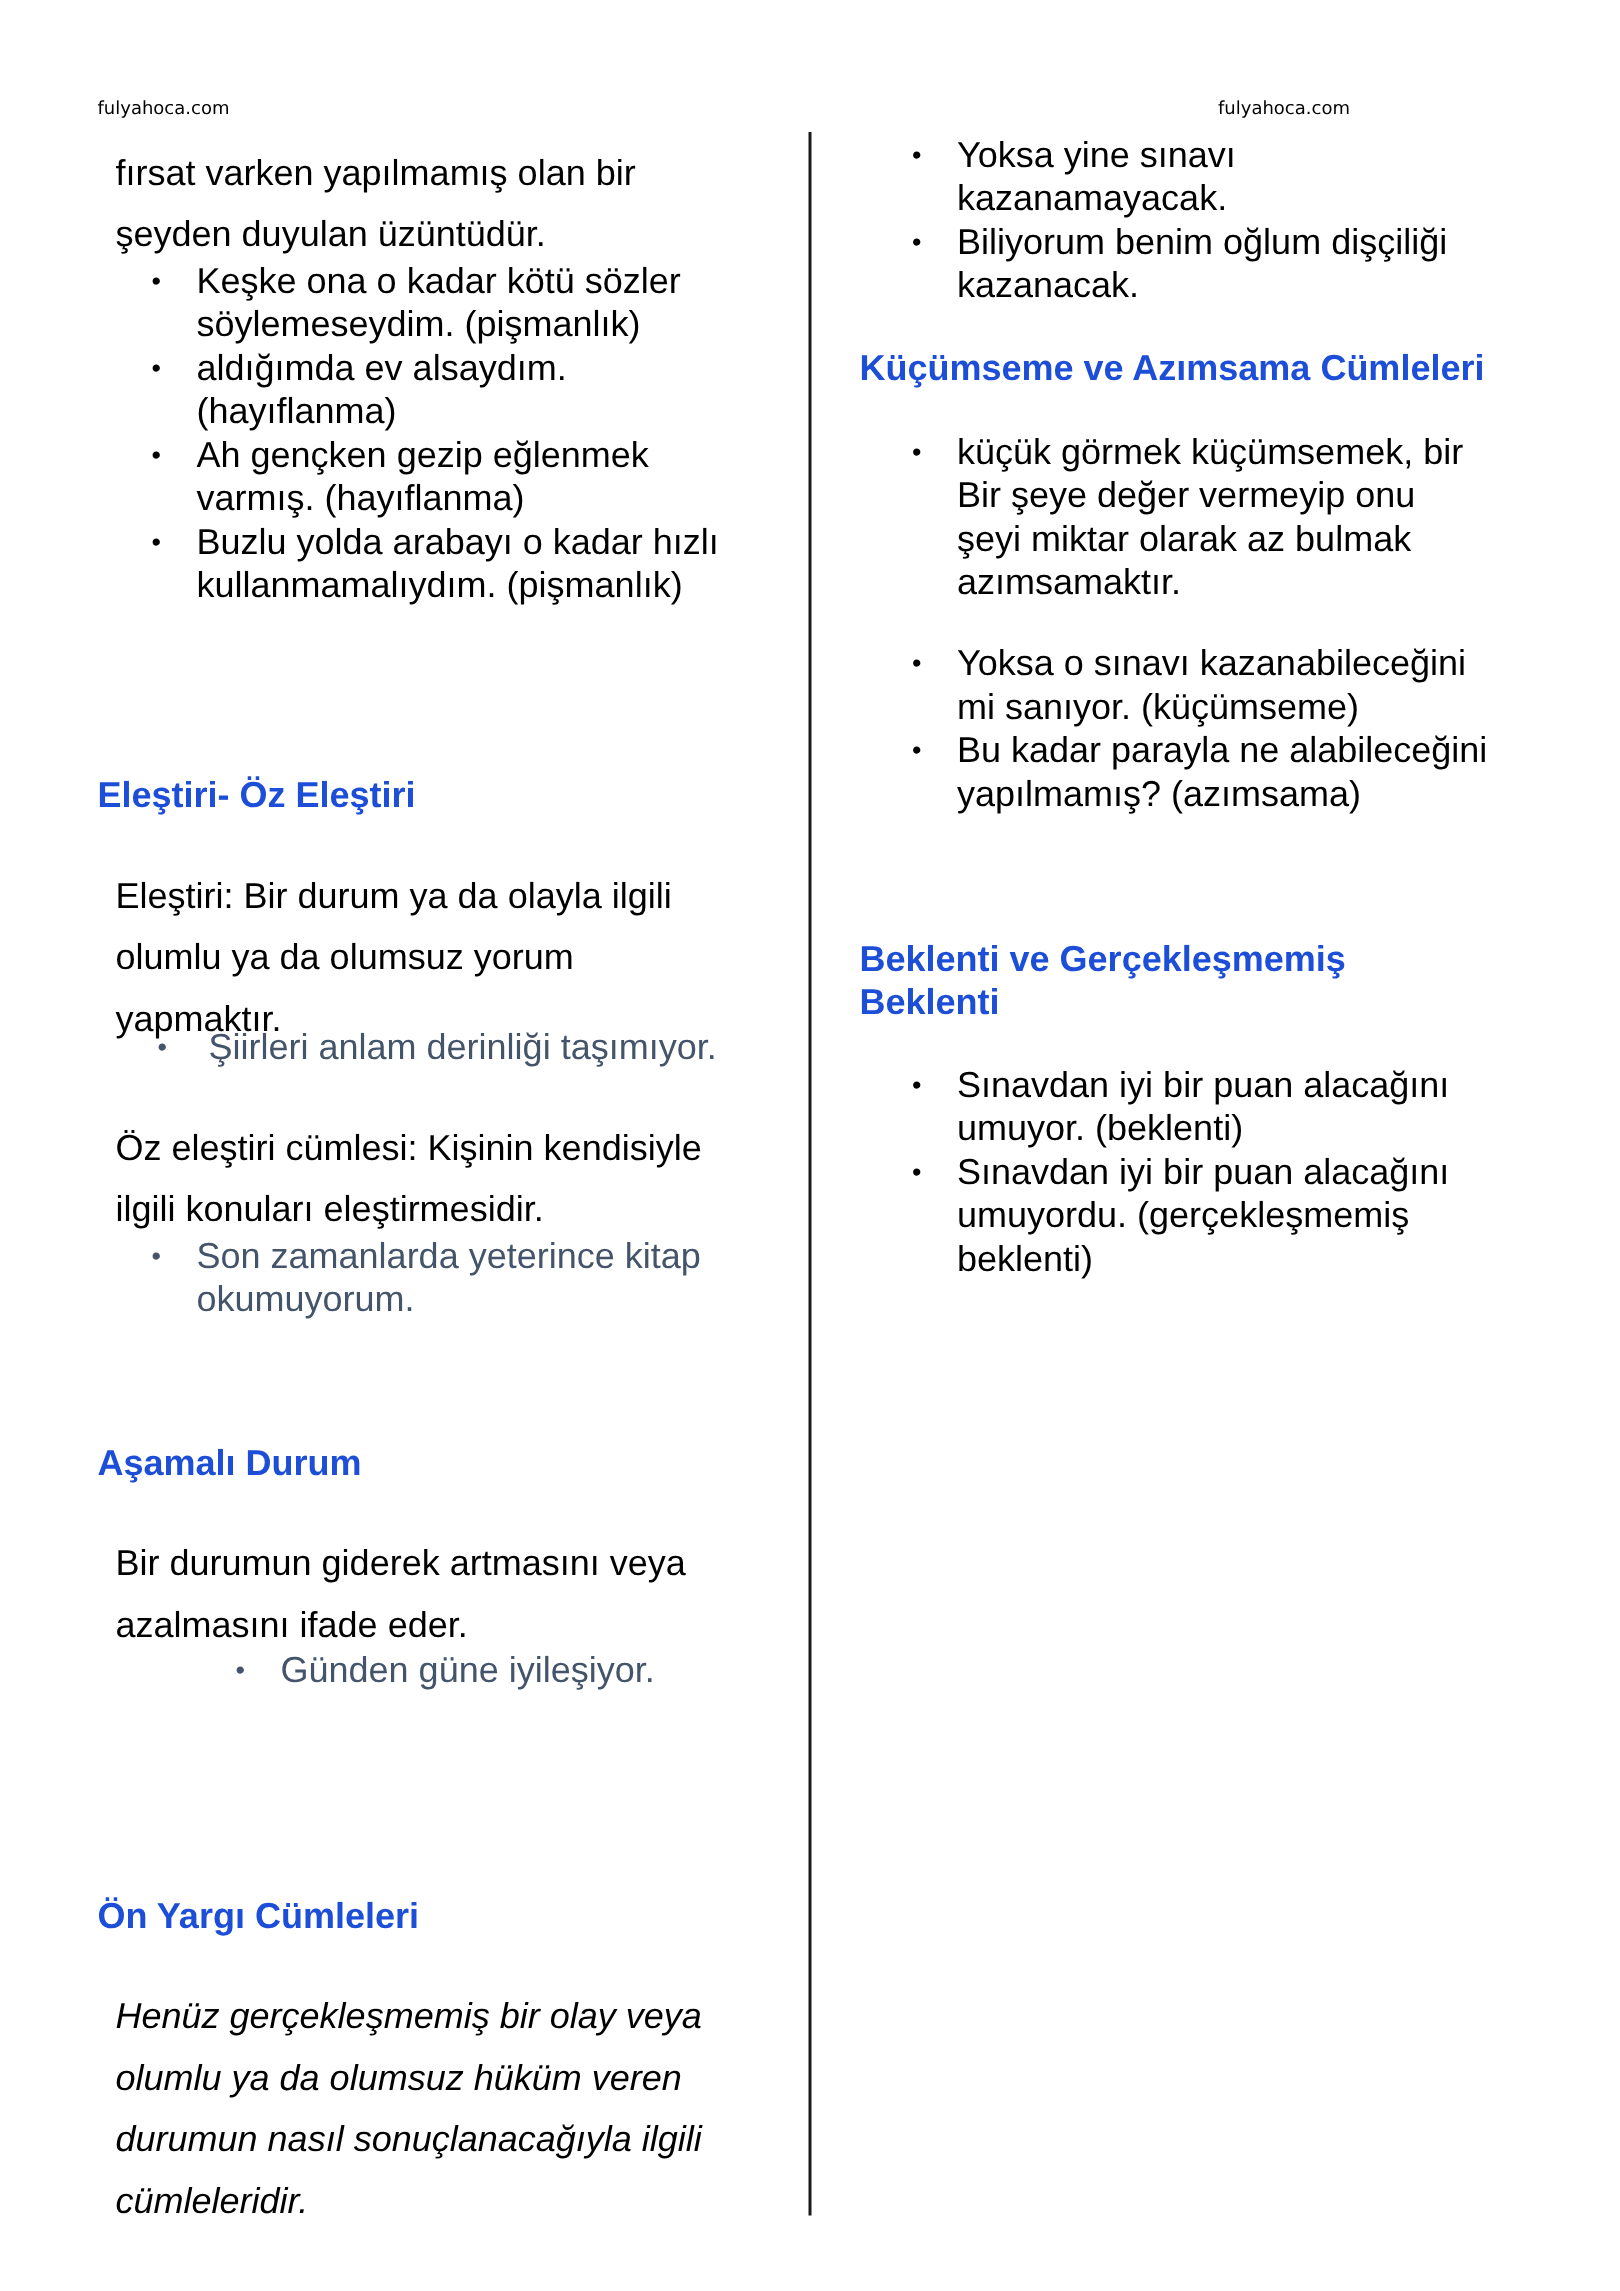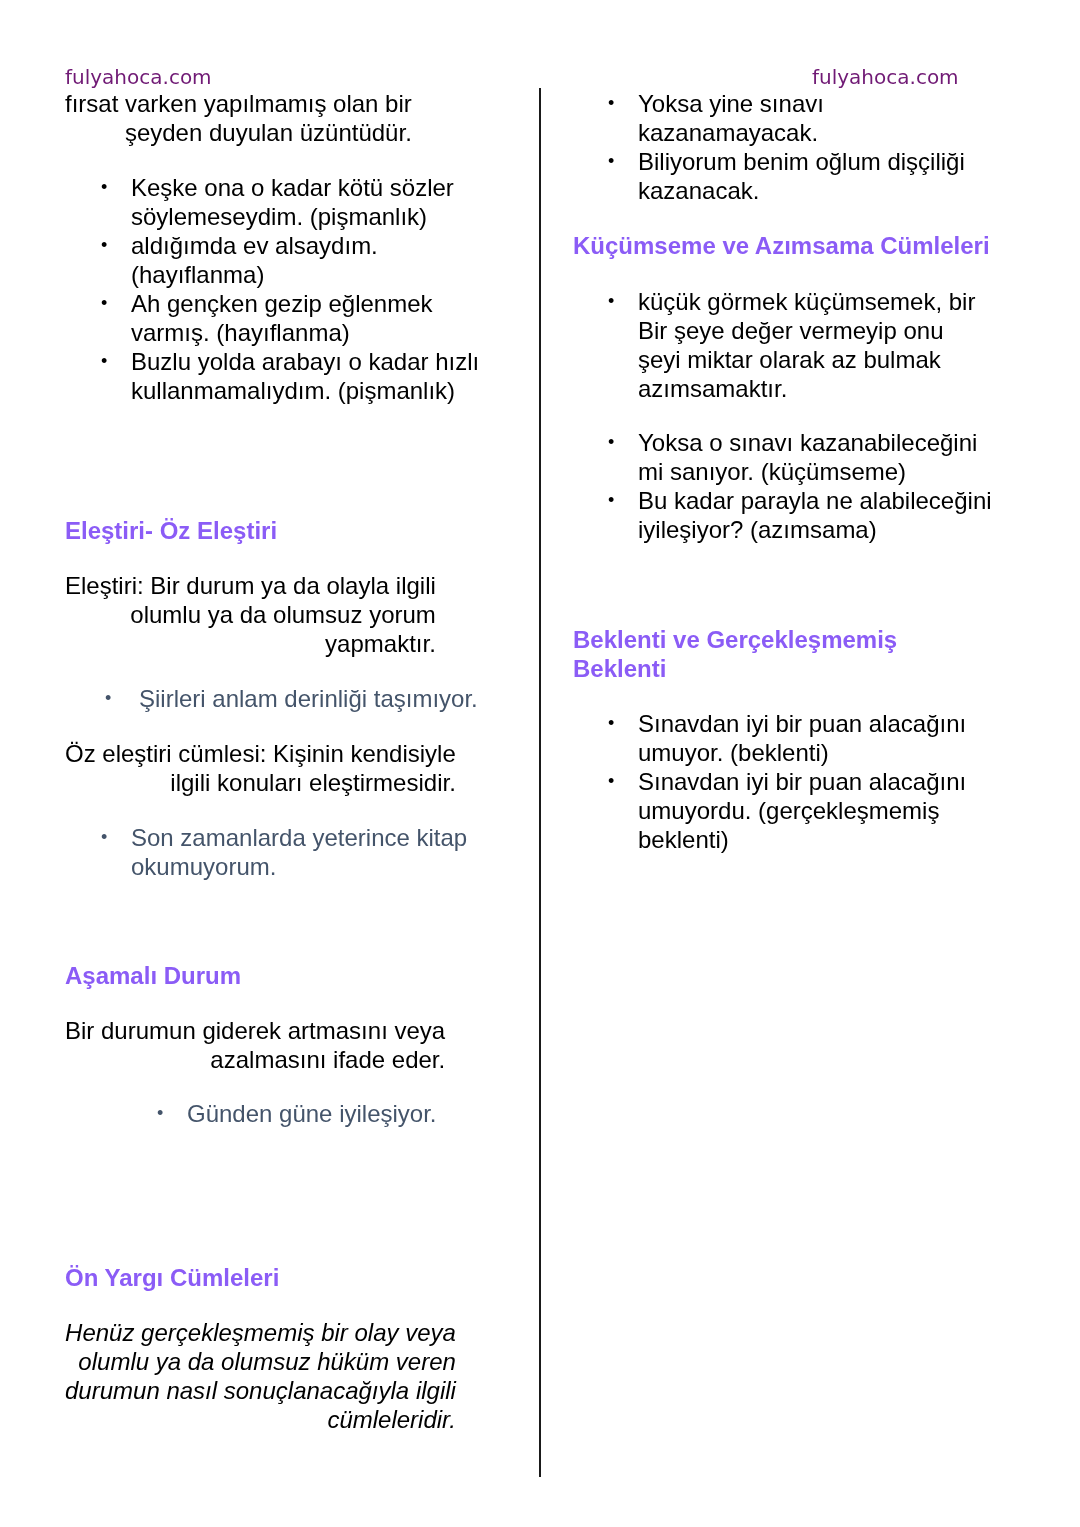--- a/index.html
+++ b/index.html
@@ -1,23 +1,23 @@
 <!DOCTYPE html>
 <html><head>
   <meta charset="utf-8">
   <style>
     html, body { margin: 0; padding: 0; background: #ffffff; }
     body { width: 1080px; height: 1527px; position: relative; overflow: hidden;
            font-family: "Liberation Sans", sans-serif; color: #000; }
     .watermark { position: absolute; top: 65px; font-family: "DejaVu Sans", sans-serif;
-                 font-size: 20px; color: #701a75; }
+                 font-size: 12px; color: #000000; }
     .divider { position: absolute; left: 539px; top: 88px; width: 2px; height: 1389px; background: #1a1a1a; }
     .abs { position: absolute; }
-    .txt { font-size: 24px; line-height: 29px; margin: 0; text-align: right; }
-    .h-red { color: #8b5cf6; font-size: 24px; line-height: 29px; margin: 0; }
+    .txt { font-size: 24px; line-height: 29px; margin: 12px; }
+    .h-red { color: #1d4ed8; font-size: 24px; line-height: 29px; margin: 0; }
     .h-red.bold { font-weight: bold; }
     ul { list-style: none; margin: 0; padding: 0; }
     li { position: relative; font-size: 24px; line-height: 29px; }
     li .bullet { position: absolute; left: -30px; top: 0; font-size: 18px; }
     .ex { color: #44546a; }
   </style>
 </head>
 <body>
 
 <div class="watermark" style="left:65px;">fulyahoca.com</div>
@@ -124,21 +124,21 @@
   </ul>
   <ul class="abs" style="left:638px; top:428px;">
     <li>
         <span class="bullet">•</span>
       <div>Yoksa o sınavı kazanabileceğini</div>
       <div>mi sanıyor. (küçümseme)</div>
       </li>
     <li>
         <span class="bullet">•</span>
       <div>Bu kadar parayla ne alabileceğini</div>
-      <div>iyileşiyor? (azımsama)</div>
+      <div>yapılmamış? (azımsama)</div>
       </li>
   </ul>
 
   <div class="abs" style="left:573px; top:625px;">
     <h2 class="h-red bold">Beklenti ve Gerçekleşmemiş</h2>
     <h2 class="h-red bold">Beklenti</h2>
   </div>
   <ul class="abs" style="left:638px; top:709px;">
     <li>
         <span class="bullet">•</span>

